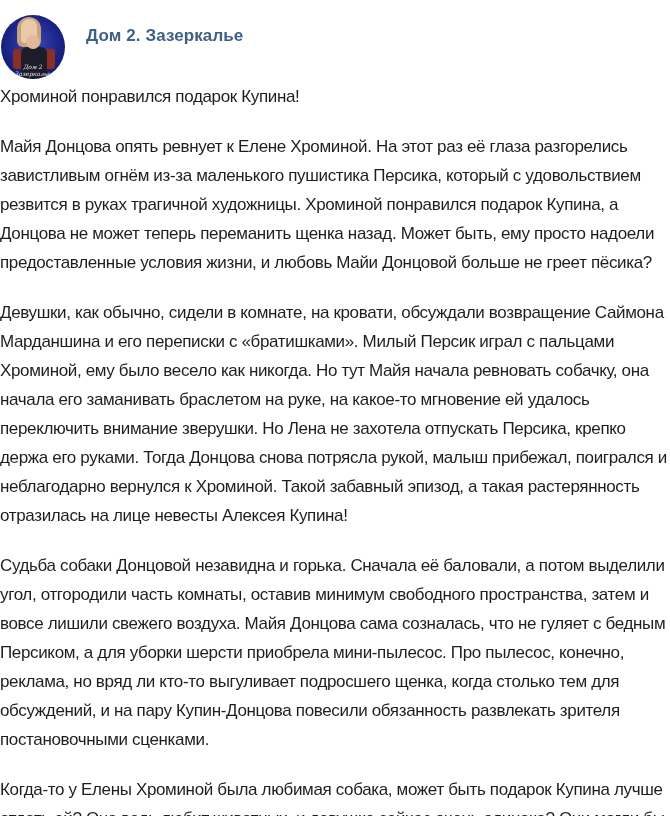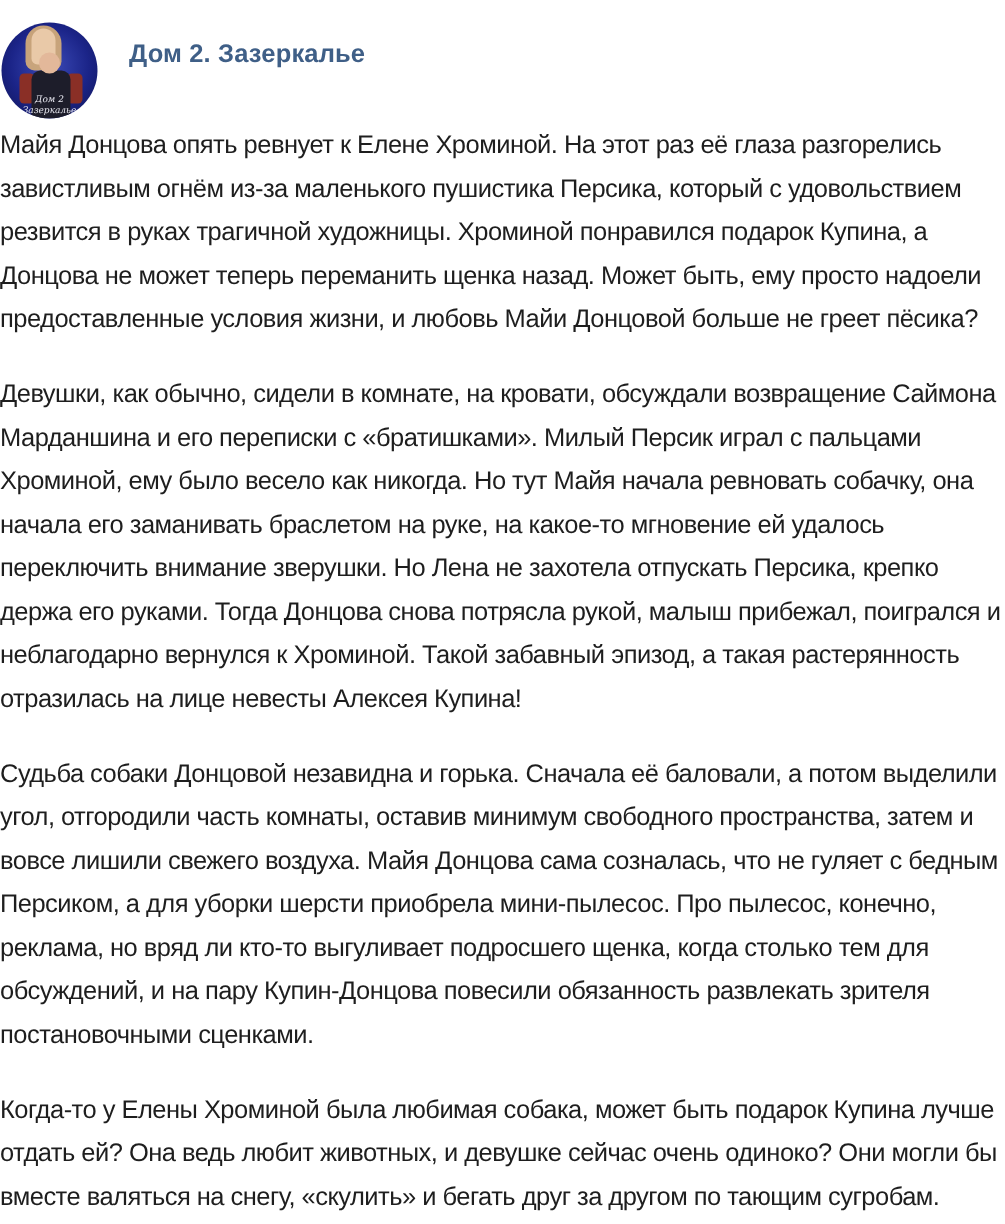--- a/index.html
+++ b/index.html
@@ -35,17 +35,18 @@
     <div class="chair-l"></div>
     <div class="chair-r"></div>
     <div class="suit"></div>
     <div class="fig2"></div>
     <div class="logo">Дом 2 Зазеркалье</div>
   </div>
   <div class="title">Дом 2. Зазеркалье</div>
 </div>
 
 <div class="content">
+  <p class="para headline">Хроминой понравился подарок Купина!</p>
   <p class="para">Майя Донцова опять ревнует к Елене Хроминой. На этот раз её глаза разгорелись завистливым огнём из-за маленького пушистика Персика, который с удовольствием резвится в руках трагичной художницы. Хроминой понравился подарок Купина, а Донцова не может теперь переманить щенка назад. Может быть, ему просто надоели предоставленные условия жизни, и любовь Майи Донцовой больше не греет пёсика?</p>
   <p class="para">Девушки, как обычно, сидели в комнате, на кровати, обсуждали возвращение Саймона Марданшина и его переписки с «братишками». Милый Персик играл с пальцами Хроминой, ему было весело как никогда. Но тут Майя начала ревновать собачку, она начала его заманивать браслетом на руке, на какое-то мгновение ей удалось переключить внимание зверушки. Но Лена не захотела отпускать Персика, крепко держа его руками. Тогда Донцова снова потрясла рукой, малыш прибежал, поигрался и неблагодарно вернулся к Хроминой. Такой забавный эпизод, а такая растерянность отразилась на лице невесты Алексея Купина!</p>
   <p class="para">Судьба собаки Донцовой незавидна и горька. Сначала её баловали, а потом выделили угол, отгородили часть комнаты, оставив минимум свободного пространства, затем и вовсе лишили свежего воздуха. Майя Донцова сама созналась, что не гуляет с бедным Персиком, а для уборки шерсти приобрела мини-пылесос. Про пылесос, конечно, реклама, но вряд ли кто-то выгуливает подросшего щенка, когда столько тем для обсуждений, и на пару Купин-Донцова повесили обязанность развлекать зрителя постановочными сценками.</p>
   <p class="para">Когда-то у Елены Хроминой была любимая собака, может быть подарок Купина лучше отдать ей? Она ведь любит животных, и девушке сейчас очень одиноко? Они могли бы вместе валяться на снегу, «скулить» и бегать друг за другом по тающим сугробам.</p>
 </div>
 
 </body></html>

